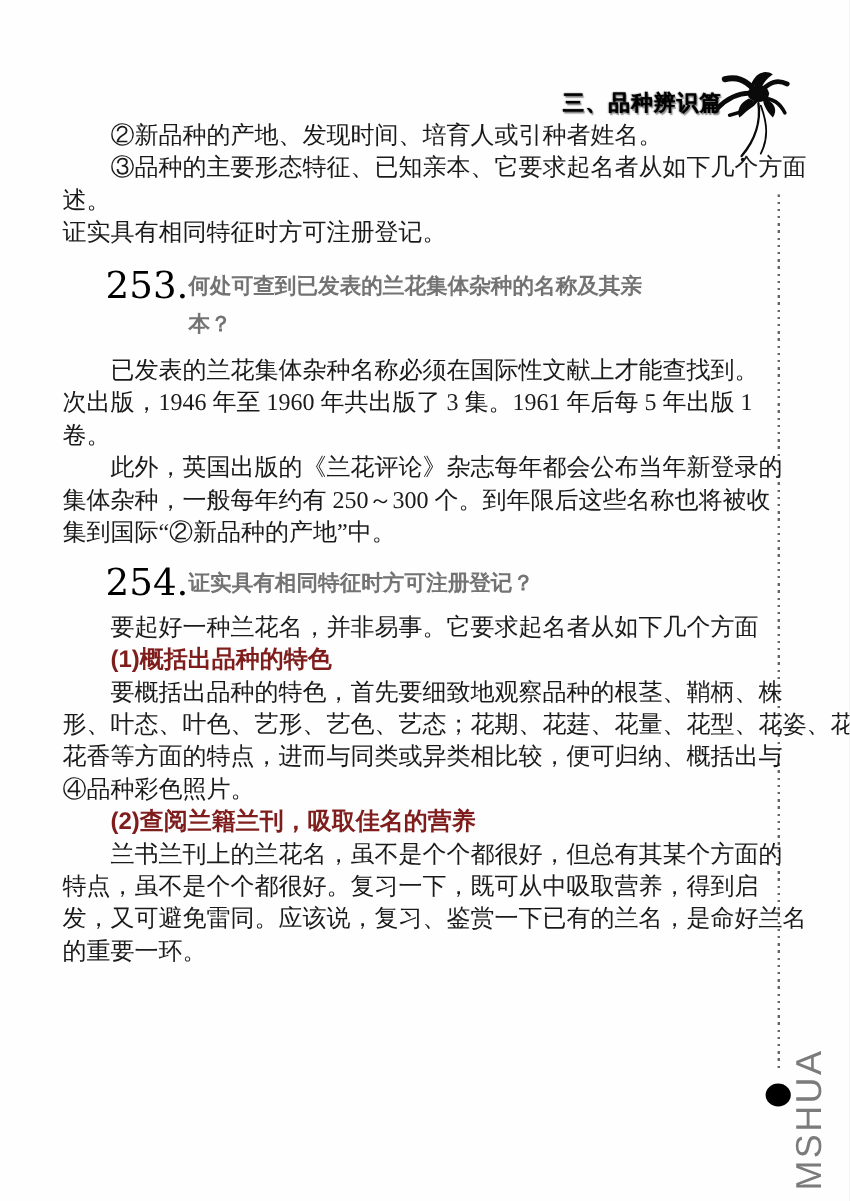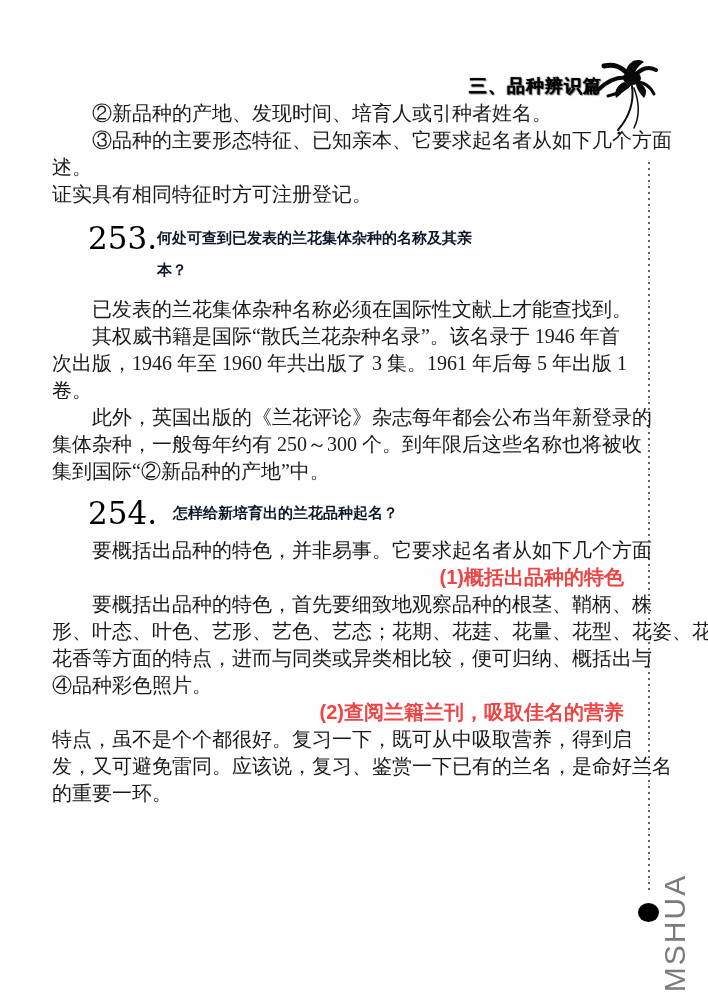--- a/index.html
+++ b/index.html
@@ -38,35 +38,35 @@
     text-align:center;line-height:36px;
   }
   .content{
     position:absolute;left:52px;top:100px;width:572px;
     font-size:20px;line-height:27px;
   }
   .line{height:27px;white-space:nowrap;}
   .ind{text-indent:40px;}
   .sub{
     font-family:"Liberation Sans", sans-serif;
-    font-weight:bold;color:#ef4444;text-align:right;
+    font-weight:bold;color:#7f1d1d;
   }
   .qhead{display:flex;align-items:flex-start;margin-left:36px;}
   .q253{margin-top:14px;margin-bottom:10px;}
-  .q254{margin-top:12px;margin-bottom:8px;gap:16px;}
+  .q254{margin-top:12px;margin-bottom:8px;}
   .qnum{
     flex:0 0 53px;
     font-family:"DejaVu Serif", serif;
     font-size:31px;line-height:32px;color:#000;
   }
   .qtitle{flex:1;}
   .qtitle .qline{
     display:block;height:32px;line-height:32px;
     font-family:"Liberation Sans", sans-serif;
-    font-weight:bold;font-size:15px;color:#0f172a;white-space:nowrap;
+    font-weight:bold;font-size:18px;color:#737373;white-space:nowrap;
   }
 </style>
 </head>
 <body>
 
 <div class="page">
 
   <div class="running-head">三、品种辨识篇</div>
 
   <svg class="orchid" width="75" height="100" viewBox="0 0 75 100">
@@ -101,39 +101,39 @@
 
     <div class="qhead q253">
       <span class="qnum">253.</span>
       <span class="qtitle">
         <span class="qline">何处可查到已发表的兰花集体杂种的名称及其亲</span>
         <span class="qline">本？</span>
       </span>
     </div>
 
     <div class="line ind">已发表的兰花集体杂种名称必须在国际性文献上才能查找到。</div>
-    <div class="line ind">其权威书籍是国际“散氏兰花杂种名录”。该名录于 1946 年首</div>
     <div class="line">次出版，1946 年至 1960 年共出版了 3 集。1961 年后每 5 年出版 1</div>
     <div class="line">卷。</div>
     <div class="line ind">此外，英国出版的《兰花评论》杂志每年都会公布当年新登录的</div>
     <div class="line">集体杂种，一般每年约有 250～300 个。到年限后这些名称也将被收</div>
     <div class="line">集到国际“②新品种的产地”中。</div>
 
     <div class="qhead q254">
       <span class="qnum">254.</span>
       <span class="qtitle">
-        <span class="qline">怎样给新培育出的兰花品种起名？</span>
+        <span class="qline">证实具有相同特征时方可注册登记？</span>
       </span>
     </div>
 
-    <div class="line ind">要概括出品种的特色，并非易事。它要求起名者从如下几个方面</div>
+    <div class="line ind">要起好一种兰花名，并非易事。它要求起名者从如下几个方面</div>
     <div class="line ind sub">(1)概括出品种的特色</div>
     <div class="line ind">要概括出品种的特色，首先要细致地观察品种的根茎、鞘柄、株</div>
     <div class="line">形、叶态、叶色、艺形、艺色、艺态；花期、花莛、花量、花型、花姿、花色、</div>
     <div class="line">花香等方面的特点，进而与同类或异类相比较，便可归纳、概括出与</div>
     <div class="line">④品种彩色照片。</div>
     <div class="line ind sub">(2)查阅兰籍兰刊，吸取佳名的营养</div>
+    <div class="line ind">兰书兰刊上的兰花名，虽不是个个都很好，但总有其某个方面的</div>
     <div class="line">特点，虽不是个个都很好。复习一下，既可从中吸取营养，得到启</div>
     <div class="line">发，又可避免雷同。应该说，复习、鉴赏一下已有的兰名，是命好兰名</div>
     <div class="line">的重要一环。</div>
 
   </div>
 </div>
 
 </body></html>

